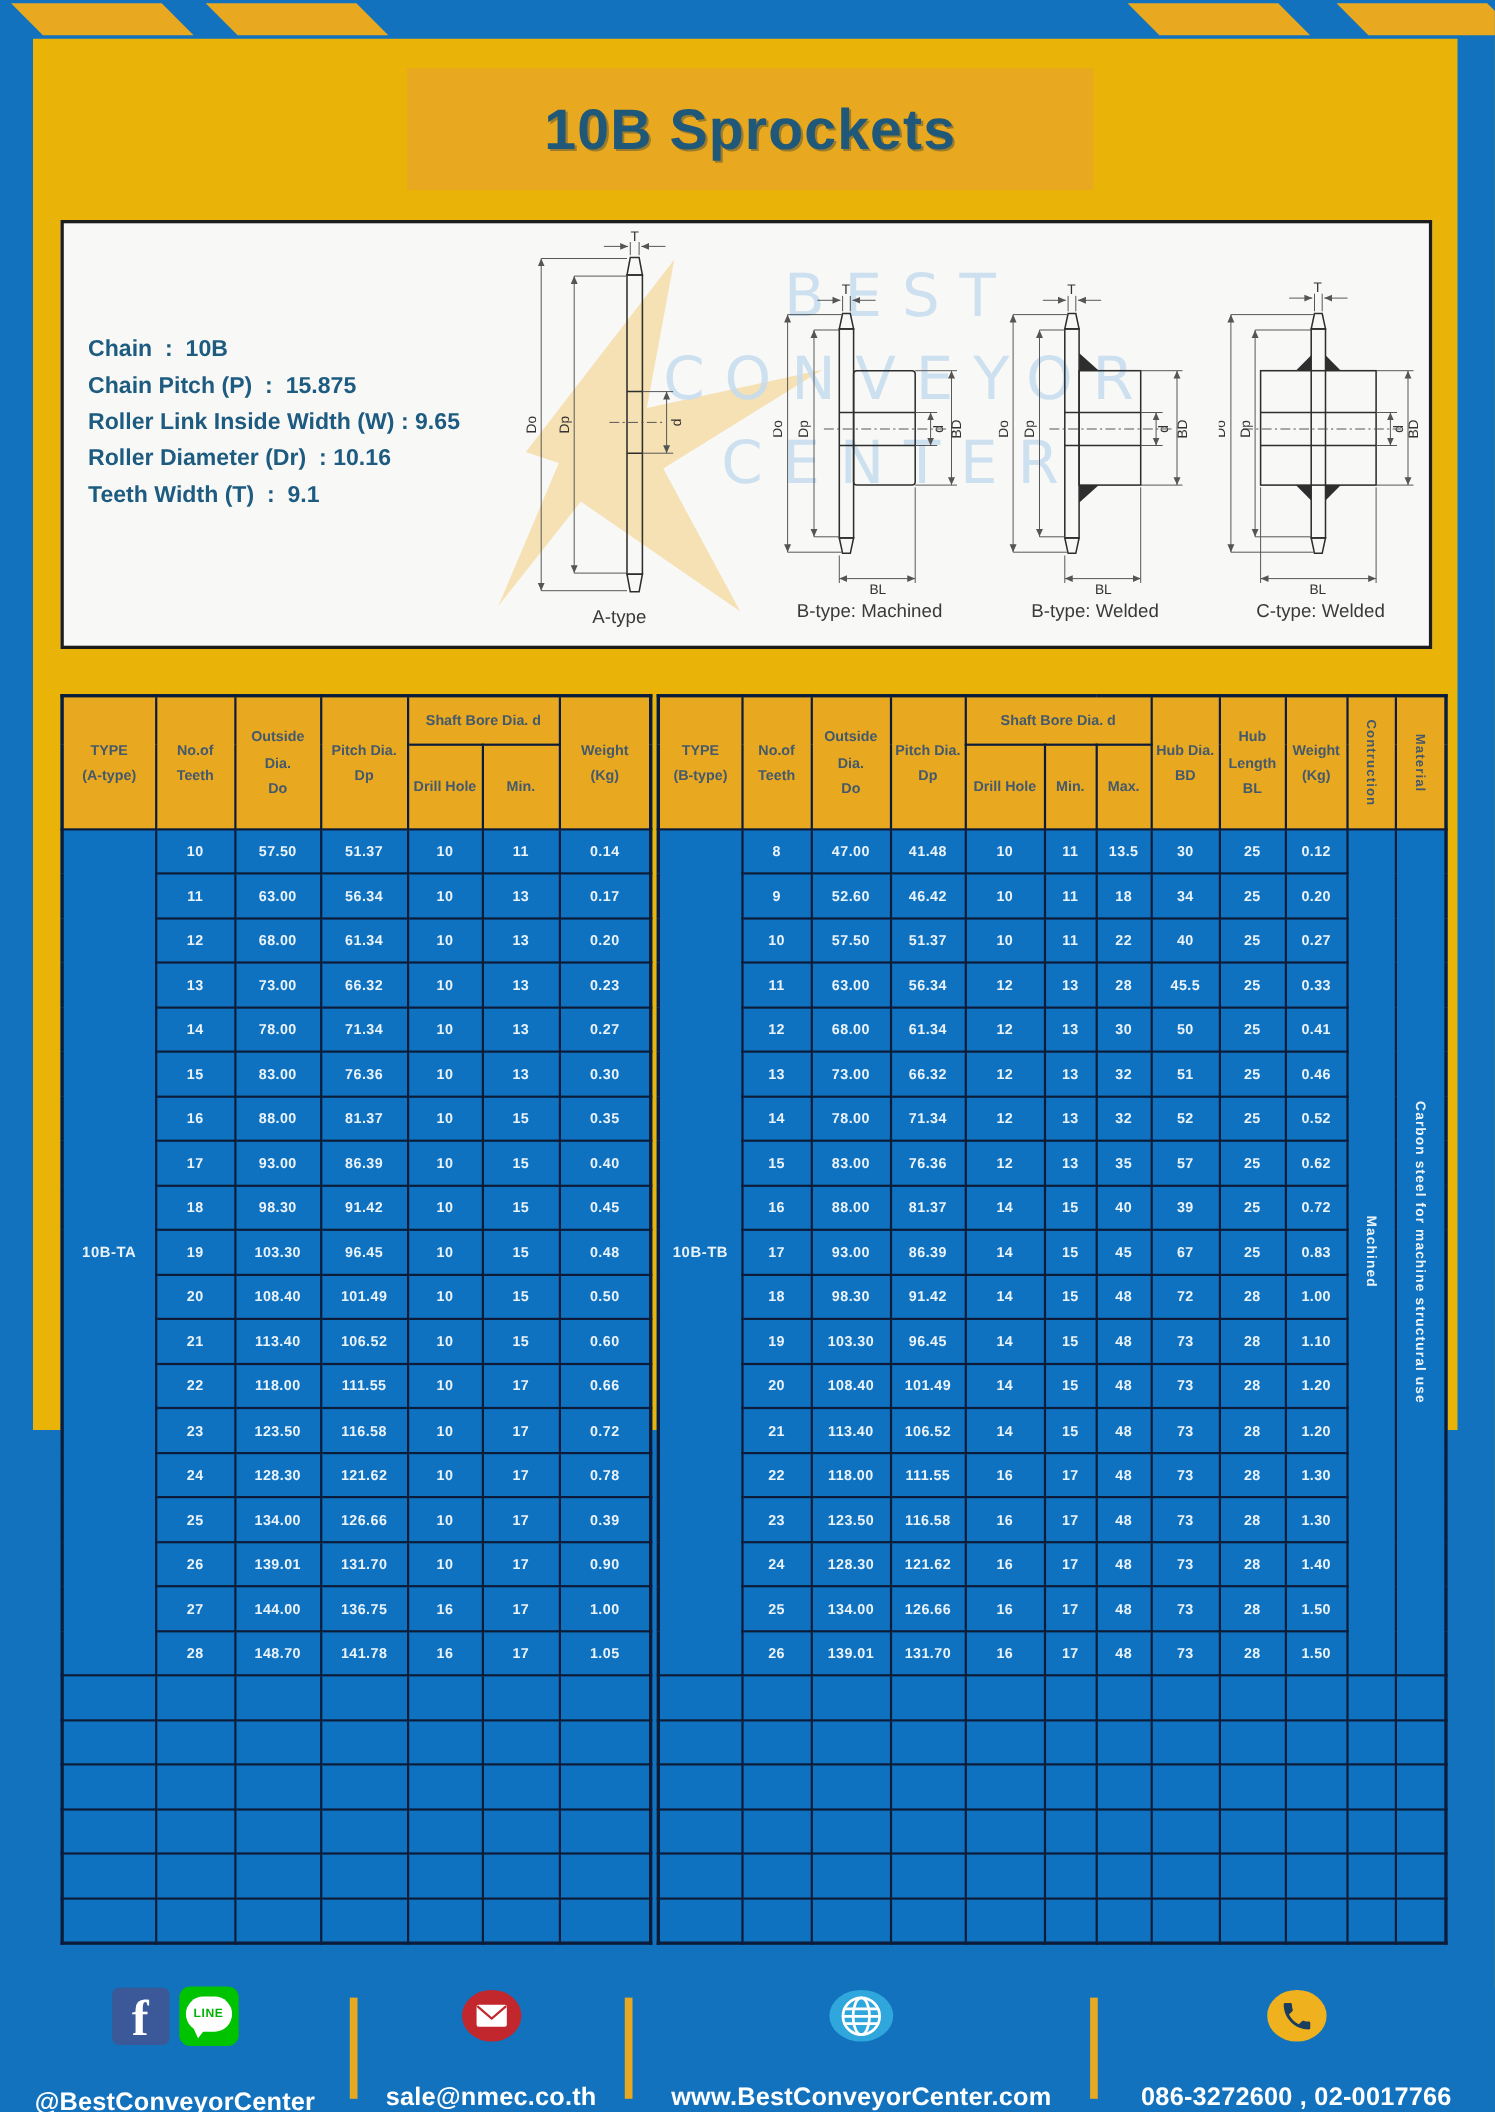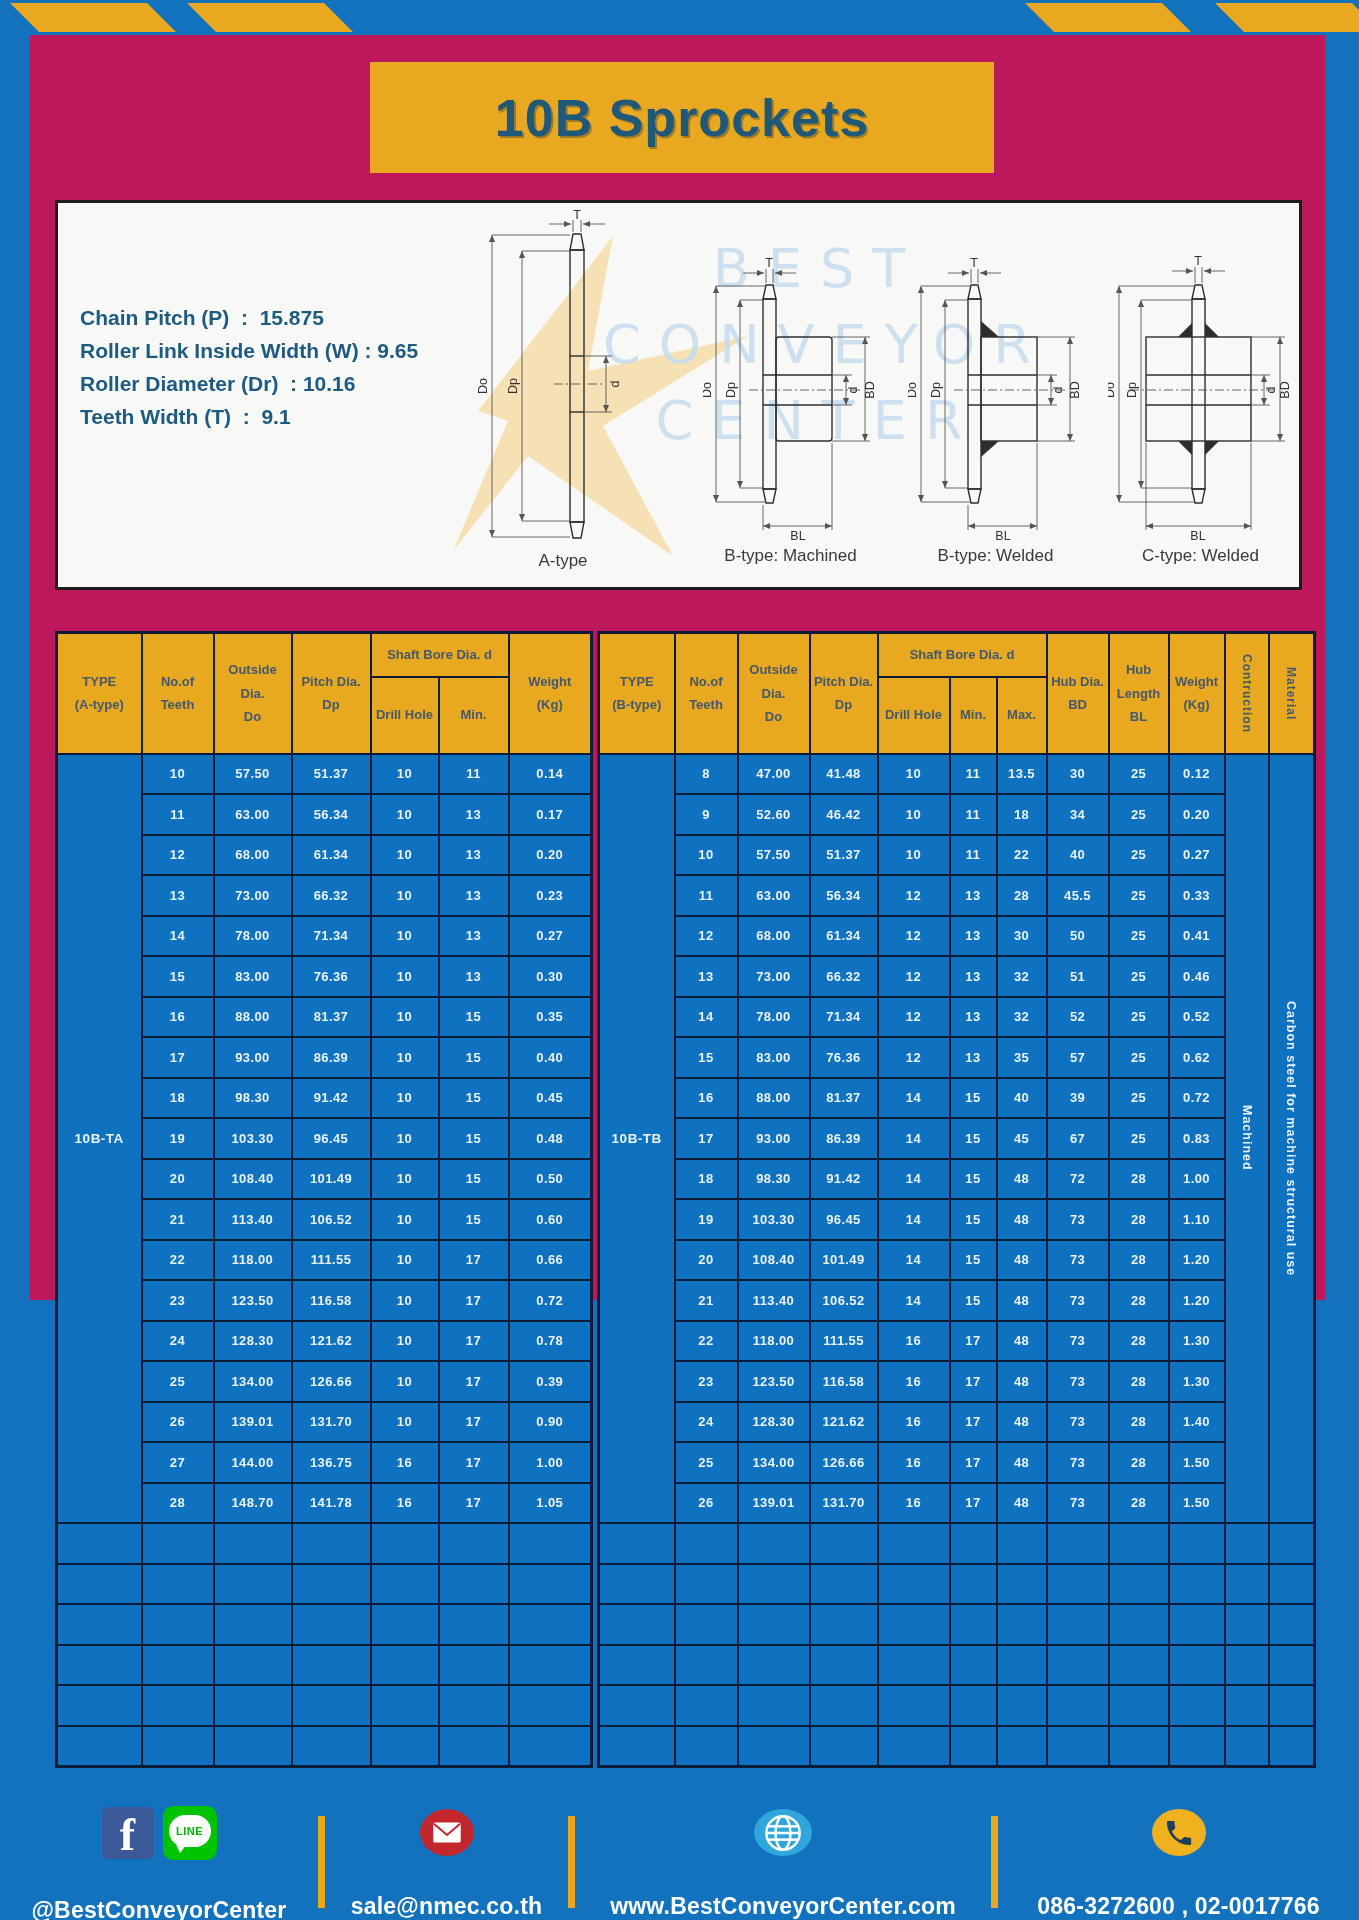--- a/index.html
+++ b/index.html
@@ -7,21 +7,21 @@
   body {
     width:1359px; height:1920px; position:relative; overflow:hidden;
     background:#1272BE;
     font-family:"Liberation Sans", sans-serif;
   }
 
   
   .top-band { position:absolute; left:0; top:0; width:1359px; height:35px; background:#1272BE; overflow:hidden; z-index:4; }
   .stripe { position:absolute; top:3px; height:29px; width:137px; background:#E8A820; transform:skewX(45deg); transform-origin:top left; }
 
-  .inner { position:absolute; left:30px; top:35px; width:1295px; height:1265px; background:#be185d; z-index:1; }
+  .inner { position:absolute; left:30px; top:35px; width:1295px; height:1265px; background:#eab308; z-index:1; }
 
   
   .title-box { position:absolute; left:340px; top:27px; width:624px; height:111px; background:#E8A820;
     display:flex; align-items:center; justify-content:center; }
   .title-text { font-size:52px; font-weight:700; color:#1F5878; letter-spacing:1px;
     text-shadow:2px 2px 0 rgba(14,42,66,0.35); }
 
   
   .diagram-box { position:absolute; left:25px; top:165px; width:1247px; height:390px;
     background:#F8F8F6; border:3px solid #1d1d1d; }
@@ -93,20 +93,21 @@
     <svg class="wm-swoosh" width="330" height="350" viewBox="0 0 330 350">
       <polygon points="40,190 175,15 150,150 310,115 165,205 235,335 90,235 15,330 70,200" fill="#F4CF7E"></polygon>
     </svg>
     <div class="watermark">
       <div class="wm-line">BEST</div>
       <div class="wm-line">CONVEYOR</div>
       <div class="wm-line">CENTER</div>
     </div>
 
     <div class="spec-lines">
+      <div class="spec-line">Chain  :  10B</div>
       <div class="spec-line">Chain Pitch (P)  :  15.875</div>
       <div class="spec-line">Roller Link Inside Width (W) : 9.65</div>
       <div class="spec-line">Roller Diameter (Dr)  : 10.16</div>
       <div class="spec-line">Teeth Width (T)  :  9.1</div>
     </div>
 
     <div class="drawing" style="left:420px; top:5px; width:170px;">
       <svg width="170" height="340" viewBox="0 0 170 340">
         <defs>
             <marker id="mA" markerWidth="9" markerHeight="9" refX="8" refY="4.5" orient="auto-start-reverse">

